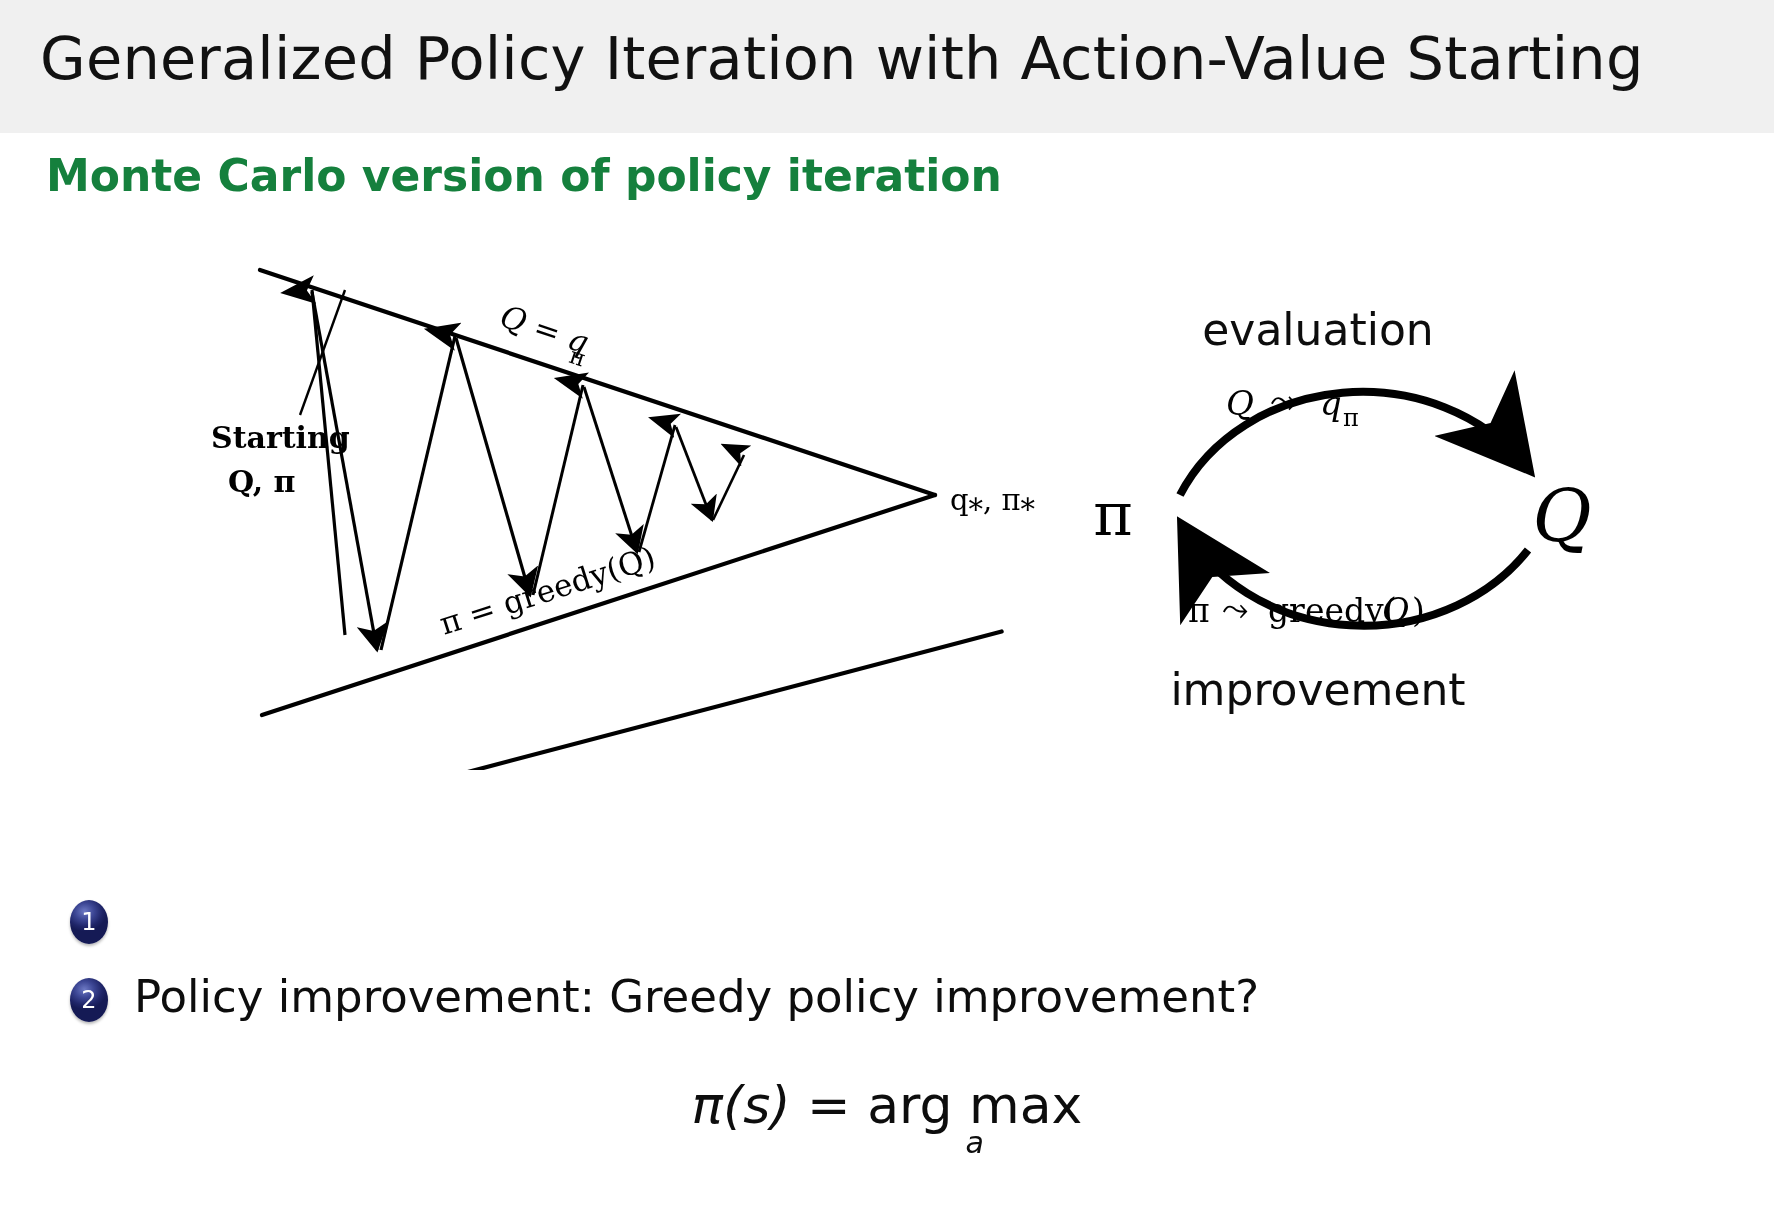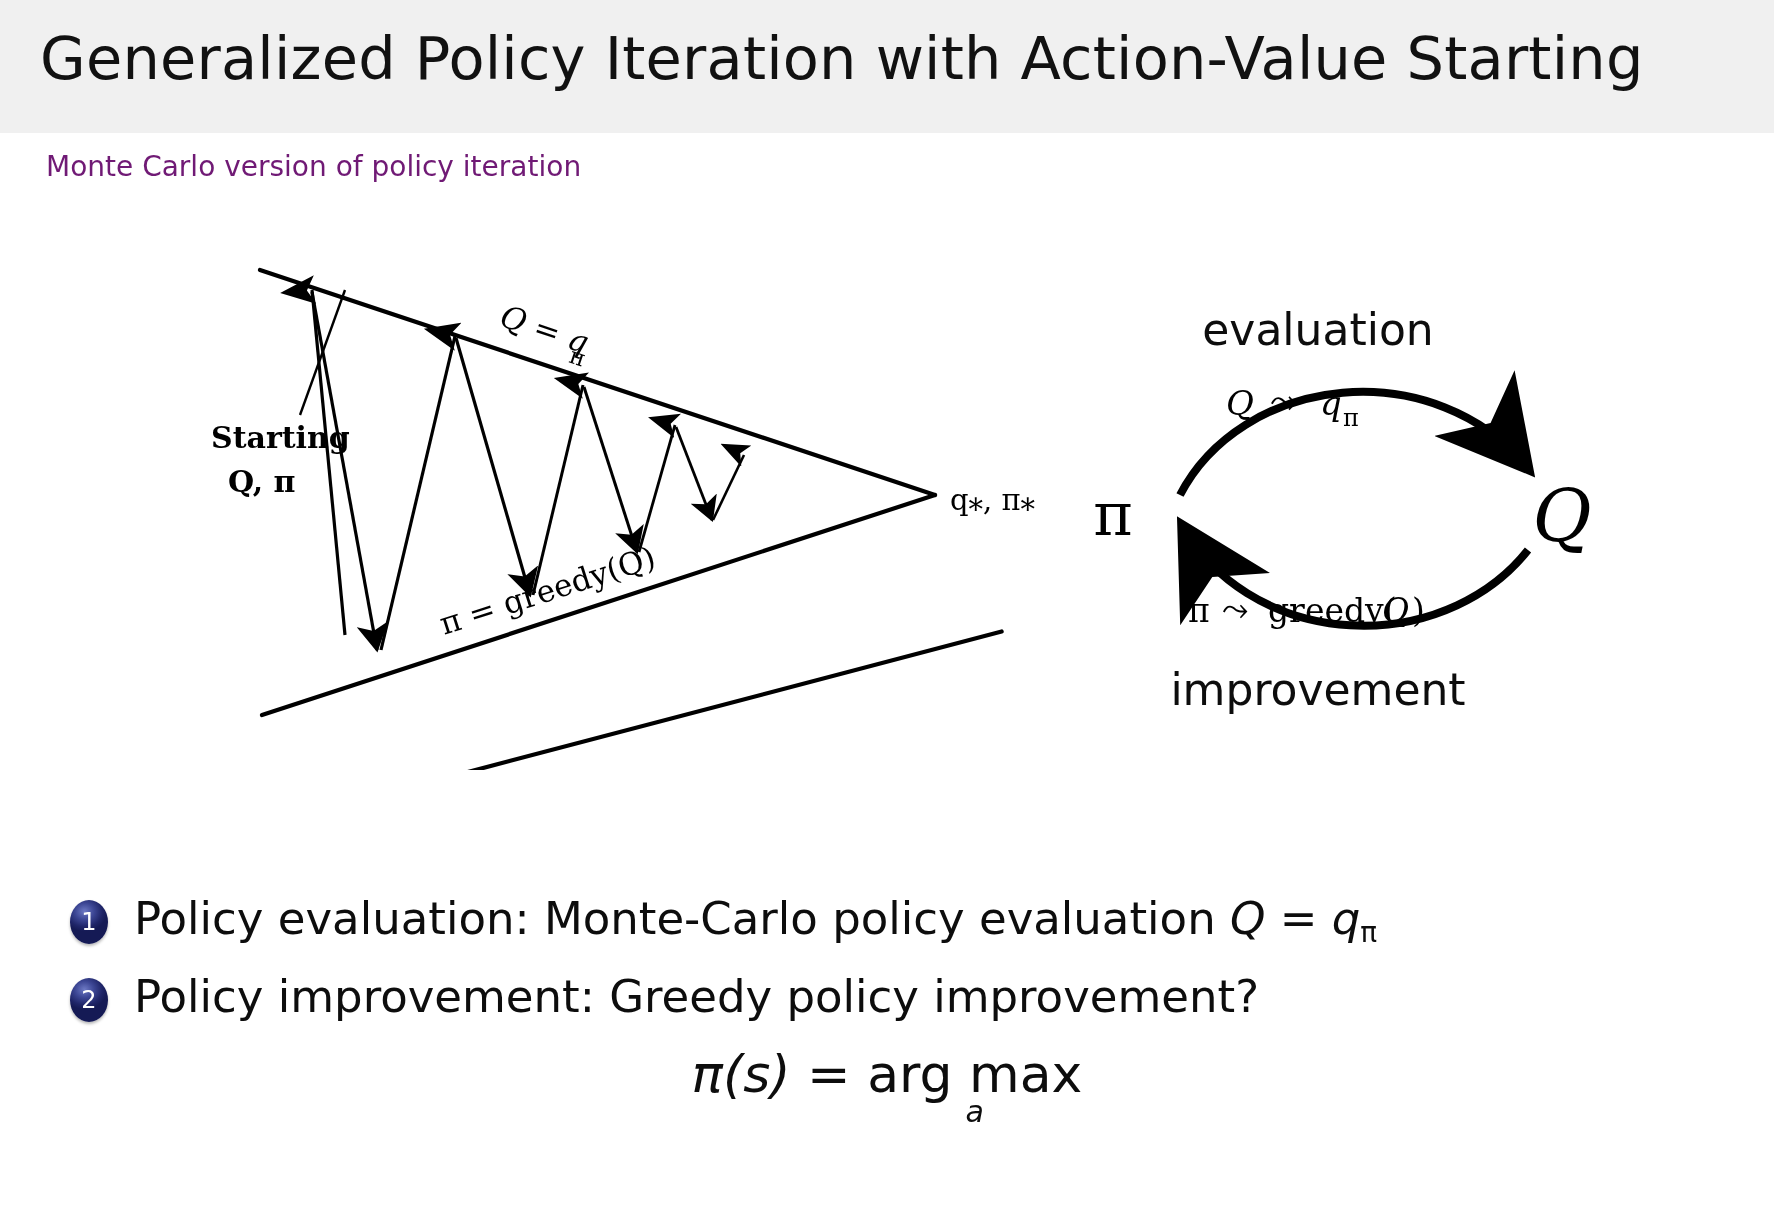--- a/index.html
+++ b/index.html
@@ -34,23 +34,23 @@
     letter-spacing: 0.2px;
     color: #111111;
     white-space: nowrap;
   }
 
   
   #subtitle {
     position: absolute;
     left: 46px;
     top: 150px;
-    font-size: 28px;
-    font-weight: 400;
-    color: #701a75;
+    font-size: 44px;
+    font-weight: 700;
+    color: #15803d;
     white-space: nowrap;
   }
 
   
   #diagram-area {
     position: absolute;
     left: 0;
     top: 230px;
     width: 1774px;
     height: 540px;
@@ -103,21 +103,21 @@
   .mathsub {
     font-size: 0.62em;
     font-style: normal;
     vertical-align: -0.30em;
   }
 
   
   #formula {
     position: absolute;
     left: 0;
-    top: 1044px;
+    top: 1075px;
     width: 1774px;
     text-align: center;
     font-size: 52px;
     color: #0d0d0d;
   }
   #formula .it { font-style: italic; }
   #formula .op { font-style: normal; }
   .argmax-stack {
     display: inline-block;
     position: relative;
@@ -224,23 +224,20 @@
     <text x="1113" y="305" font-size="60" text-anchor="middle" fill="#000" font-family="DejaVu Serif, serif">π</text>
     <text x="1562" y="312" font-size="72" text-anchor="middle" font-style="italic" fill="#000" font-family="DejaVu Serif, serif">Q</text>
   </g>
 </svg>
 </div>
 
 <div id="bullet-list">
 
   <div class="bullet-row">
     <div class="bullet-marker">1</div>
-    <div class="bullet-text">
-      <span>Policy evaluation:  Monte-Carlo policy evaluation </span><span class="mathitem">Q = q</span><span class="mathsub">π</span>
-    </div>
   </div>
 
   <div class="bullet-row">
     <div class="bullet-marker">2</div>
     <div class="bullet-text">
       <span>Policy improvement:  Greedy policy improvement?</span>
     </div>
   </div>
 
 </div>

